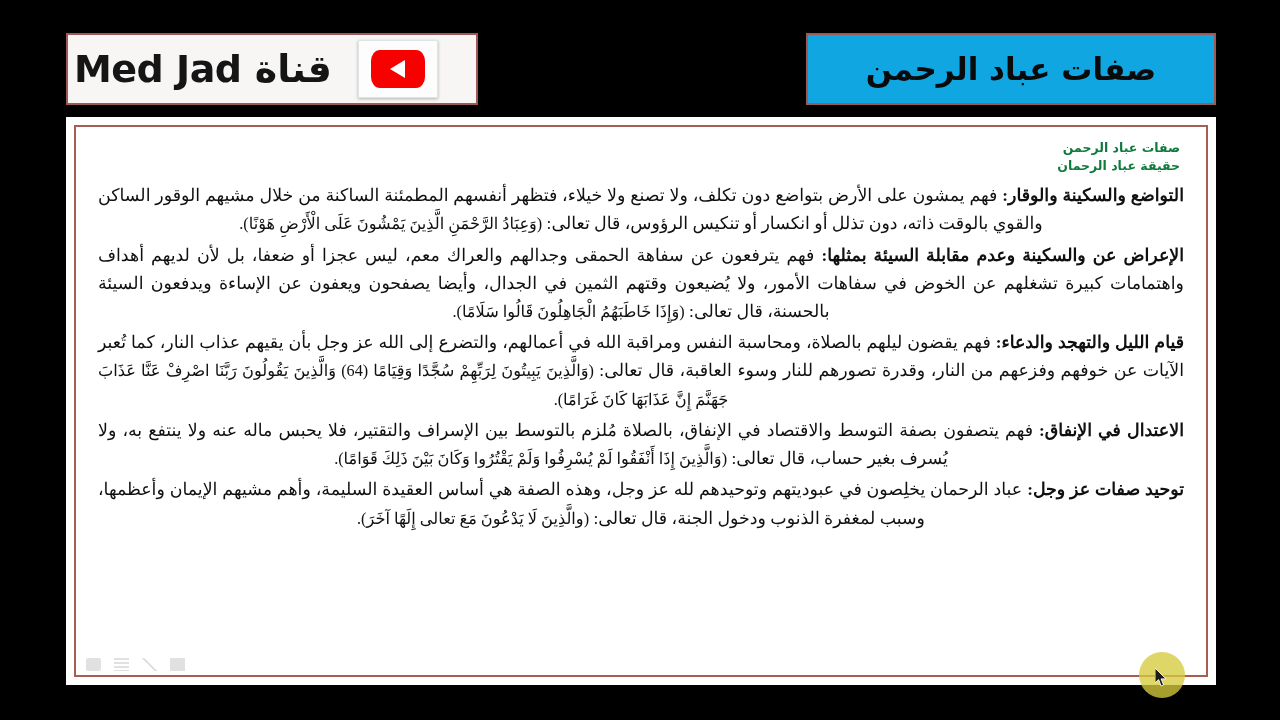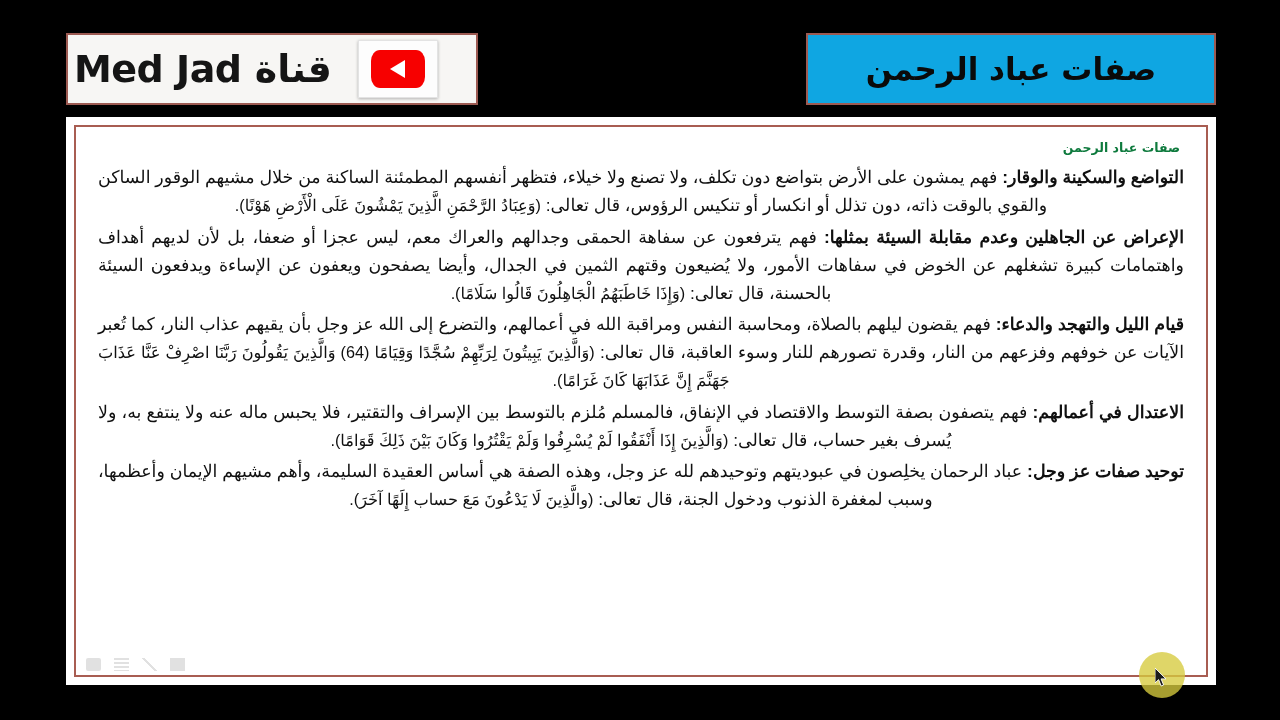--- a/index.html
+++ b/index.html
@@ -133,21 +133,21 @@
     line-height: 1.45;
     margin: 2px 4px 6px 0;
   }
   .green-head div { white-space: nowrap; }
 
   .para {
     direction: rtl;
     text-align: justify;
     text-align-last: center;
     color: #101010;
-    font-family: Liberation Sans, sans-serif;
+    font-family: Liberation Serif, serif;
     font-size: 17.4px;
     line-height: 1.62;
     margin: 0 0 3px 0;
     text-justify: inter-word;
   }
   .para b { font-weight: bold; }
   .q {
     font-size: 16.2px;
   }
 
@@ -211,40 +211,41 @@
 
   <div class="title-banner">
     <span class="t">صفات عباد الرحمن</span>
   </div>
 
   <div class="doc-outer">
     <div class="doc-inner">
 
       <div class="green-head">
         <div>صفات عباد الرحمن</div>
+        <div>حقيقة عباد الرحمان</div>
       </div>
 
       <p class="para">
         <b>التواضع والسكينة والوقار:</b><span> فهم يمشون على الأرض بتواضع دون تكلف، ولا تصنع ولا خيلاء، فتظهر أنفسهم المطمئنة الساكنة من خلال مشيهم الوقور الساكن والقوي بالوقت ذاته، دون تذلل أو انكسار أو تنكيس الرؤوس، قال تعالى: </span><span class="q">(وَعِبَادُ الرَّحْمَنِ الَّذِينَ يَمْشُونَ عَلَى الْأَرْضِ هَوْنًا).</span>
       </p>
 
       <p class="para">
-        <b>الإعراض عن الجاهلين وعدم مقابلة السيئة بمثلها:</b><span> فهم يترفعون عن سفاهة الحمقى وجدالهم والعراك معم، ليس عجزا أو ضعفا، بل لأن لديهم أهداف واهتمامات كبيرة تشغلهم عن الخوض في سفاهات الأمور، ولا يُضيعون وقتهم الثمين في الجدال، وأيضا يصفحون ويعفون عن الإساءة ويدفعون السيئة بالحسنة، قال تعالى: </span><span class="q">(وَإِذَا خَاطَبَهُمُ الْجَاهِلُونَ قَالُوا سَلَامًا).</span>
+        <b>الإعراض عن والسكينة وعدم مقابلة السيئة بمثلها:</b><span> فهم يترفعون عن سفاهة الحمقى وجدالهم والعراك معم، ليس عجزا أو ضعفا، بل لأن لديهم أهداف واهتمامات كبيرة تشغلهم عن الخوض في سفاهات الأمور، ولا يُضيعون وقتهم الثمين في الجدال، وأيضا يصفحون ويعفون عن الإساءة ويدفعون السيئة بالحسنة، قال تعالى: </span><span class="q">(وَإِذَا خَاطَبَهُمُ الْجَاهِلُونَ قَالُوا سَلَامًا).</span>
       </p>
 
       <p class="para">
         <b>قيام الليل والتهجد والدعاء:</b><span> فهم يقضون ليلهم بالصلاة، ومحاسبة النفس ومراقبة الله في أعمالهم، والتضرع إلى الله عز وجل بأن يقيهم عذاب النار، كما تُعبر الآيات عن خوفهم وفزعهم من النار، وقدرة تصورهم للنار وسوء العاقبة، قال تعالى: </span><span class="q">(وَالَّذِينَ يَبِيتُونَ لِرَبِّهِمْ سُجَّدًا وَقِيَامًا (64) وَالَّذِينَ يَقُولُونَ رَبَّنَا اصْرِفْ عَنَّا عَذَابَ جَهَنَّمَ إِنَّ عَذَابَهَا كَانَ غَرَامًا).</span>
       </p>
 
       <p class="para">
-        <b>الاعتدال في أعمالهم:</b><span> فهم يتصفون بصفة التوسط والاقتصاد في الإنفاق، فالمسلم مُلزم بالتوسط بين الإسراف والتقتير، فلا يحبس ماله عنه ولا ينتفع به، ولا يُسرف بغير حساب، قال تعالى: </span><span class="q">(وَالَّذِينَ إِذَا أَنْفَقُوا لَمْ يُسْرِفُوا وَلَمْ يَقْتُرُوا وَكَانَ بَيْنَ ذَلِكَ قَوَامًا).</span>
-      </p>
-
-      <p class="para">
-        <b>توحيد صفات عز وجل:</b><span> عباد الرحمان يخلِصون في عبوديتهم وتوحيدهم لله عز وجل، وهذه الصفة هي أساس العقيدة السليمة، وأهم مشيهم الإيمان وأعظمها، وسبب لمغفرة الذنوب ودخول الجنة، قال تعالى: </span><span class="q">(والَّذِينَ لَا يَدْعُونَ مَعَ حساب إِلَهًا آخَرَ).</span>
+        <b>الاعتدال في الإنفاق:</b><span> فهم يتصفون بصفة التوسط والاقتصاد في الإنفاق، بالصلاة مُلزم بالتوسط بين الإسراف والتقتير، فلا يحبس ماله عنه ولا ينتفع به، ولا يُسرف بغير حساب، قال تعالى: </span><span class="q">(وَالَّذِينَ إِذَا أَنْفَقُوا لَمْ يُسْرِفُوا وَلَمْ يَقْتُرُوا وَكَانَ بَيْنَ ذَلِكَ قَوَامًا).</span>
+      </p>
+
+      <p class="para">
+        <b>توحيد صفات عز وجل:</b><span> عباد الرحمان يخلِصون في عبوديتهم وتوحيدهم لله عز وجل، وهذه الصفة هي أساس العقيدة السليمة، وأهم مشيهم الإيمان وأعظمها، وسبب لمغفرة الذنوب ودخول الجنة، قال تعالى: </span><span class="q">(والَّذِينَ لَا يَدْعُونَ مَعَ تعالى إِلَهًا آخَرَ).</span>
       </p>
 
       <div class="mini-tools">
         <span class="mi-1"></span>
         <span class="mi-2"></span>
         <span class="mi-3"></span>
         <span class="mi-4"></span>
       </div>
 
     </div>

